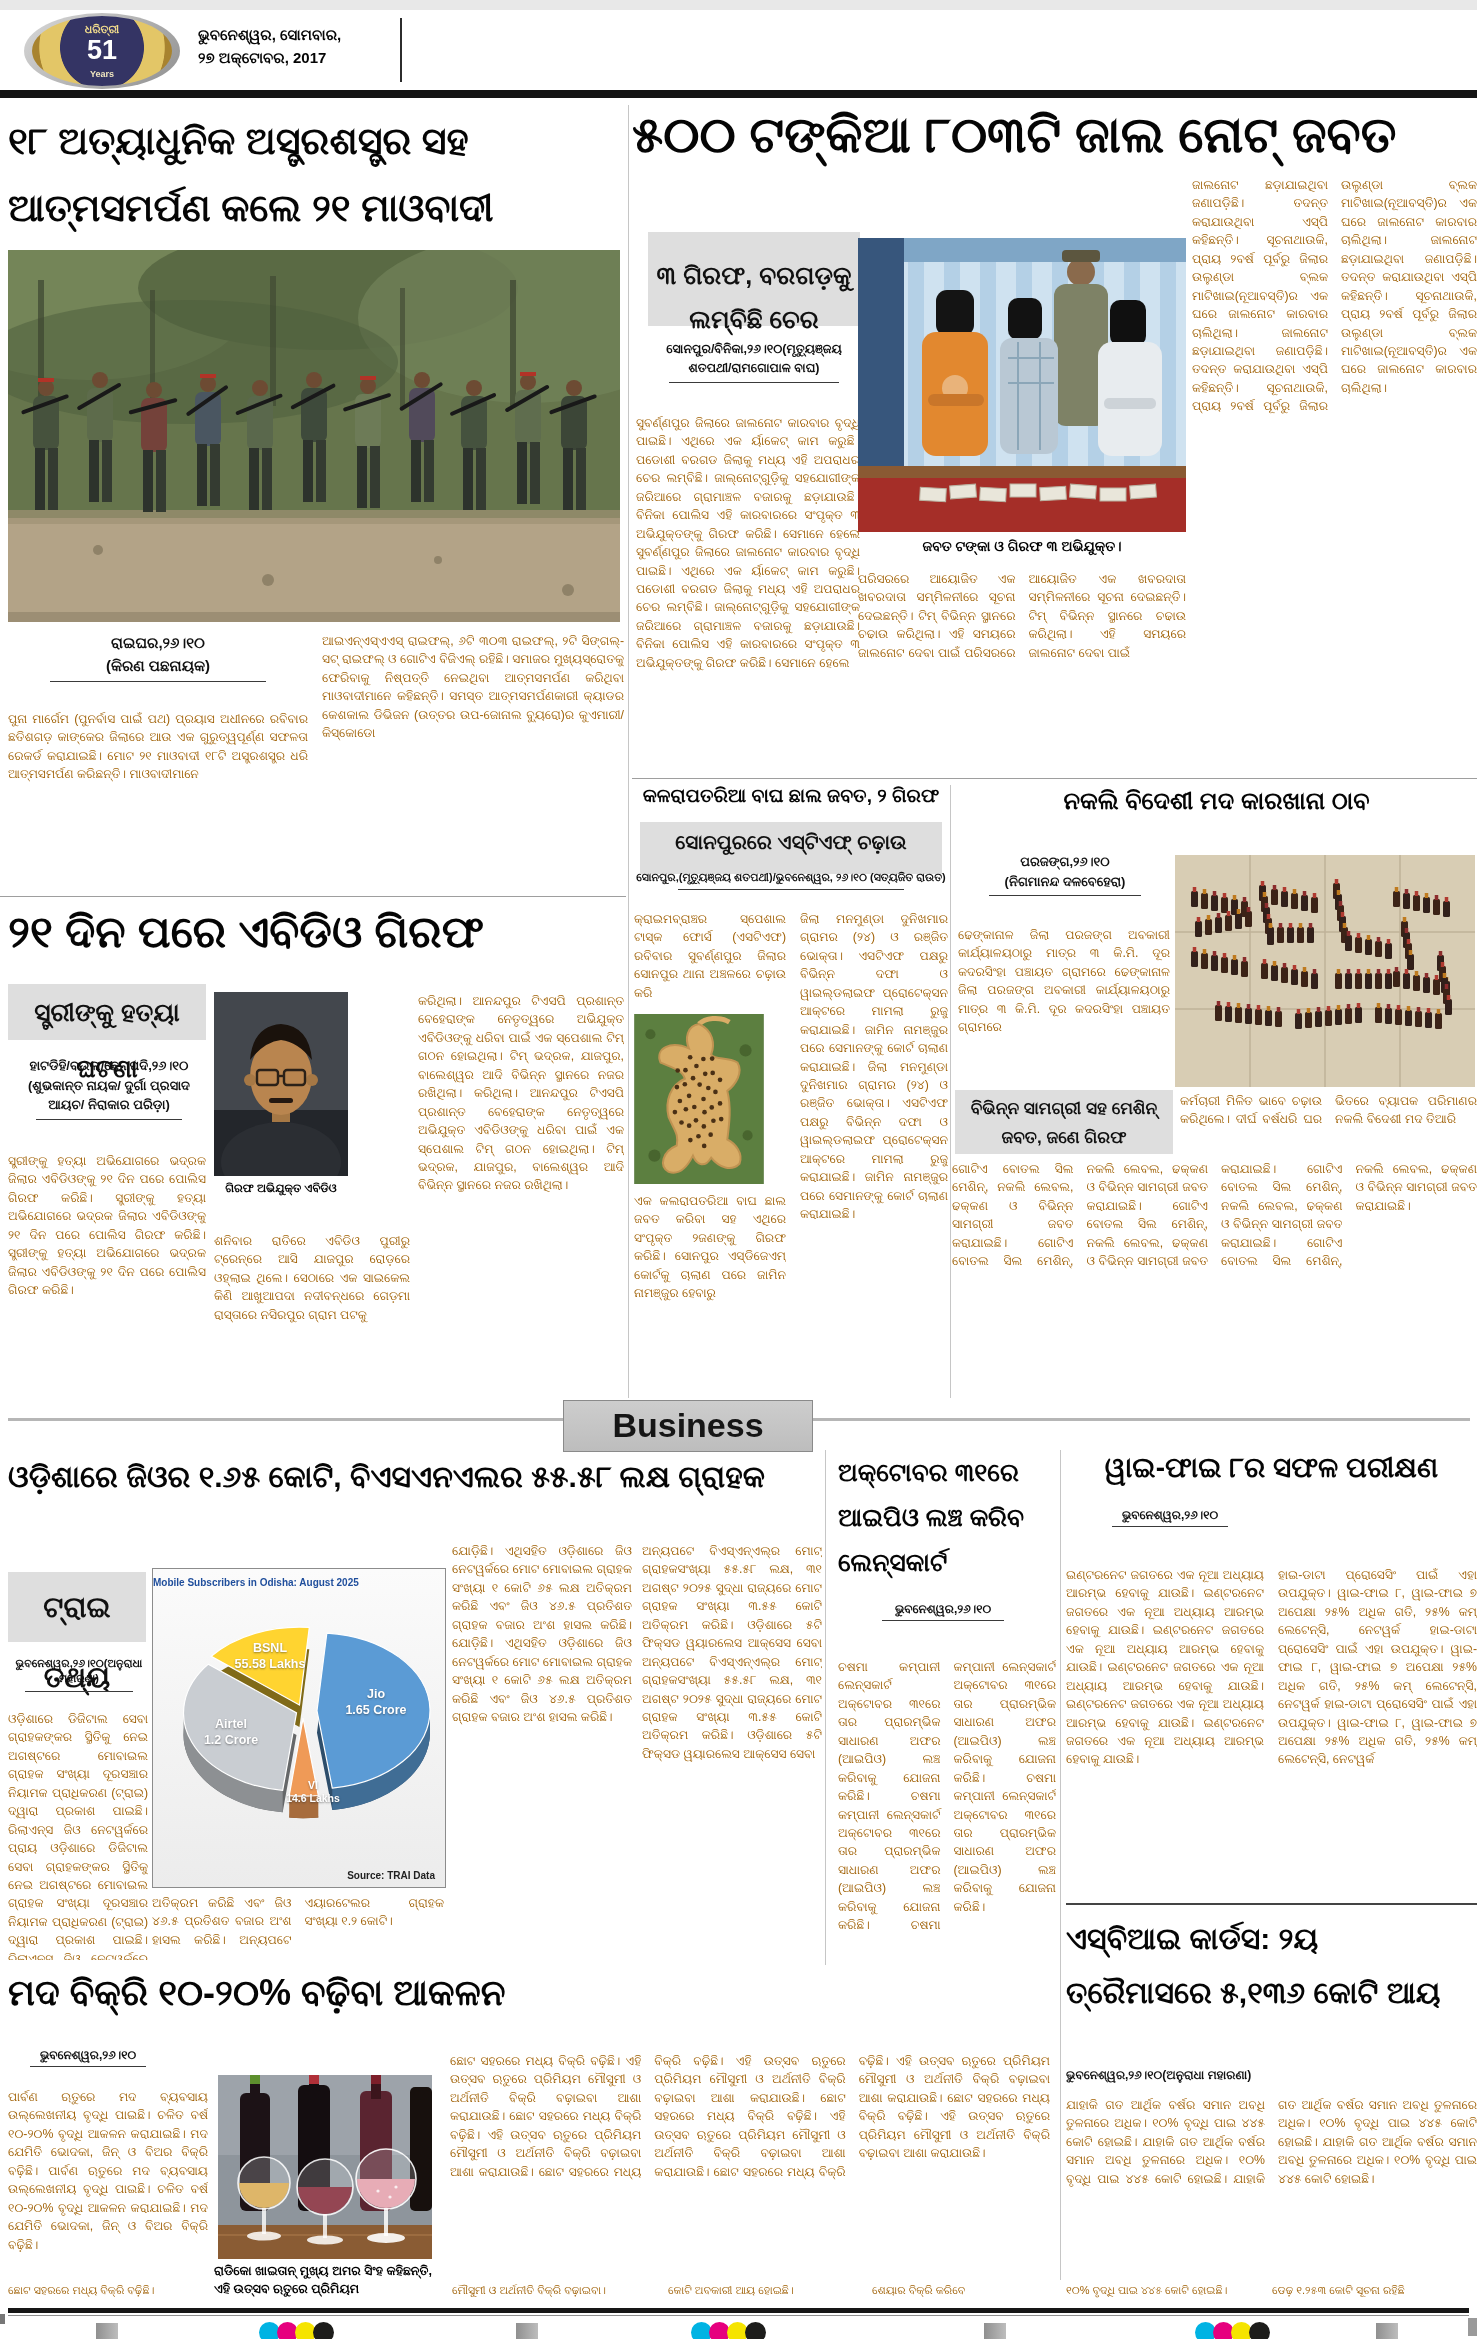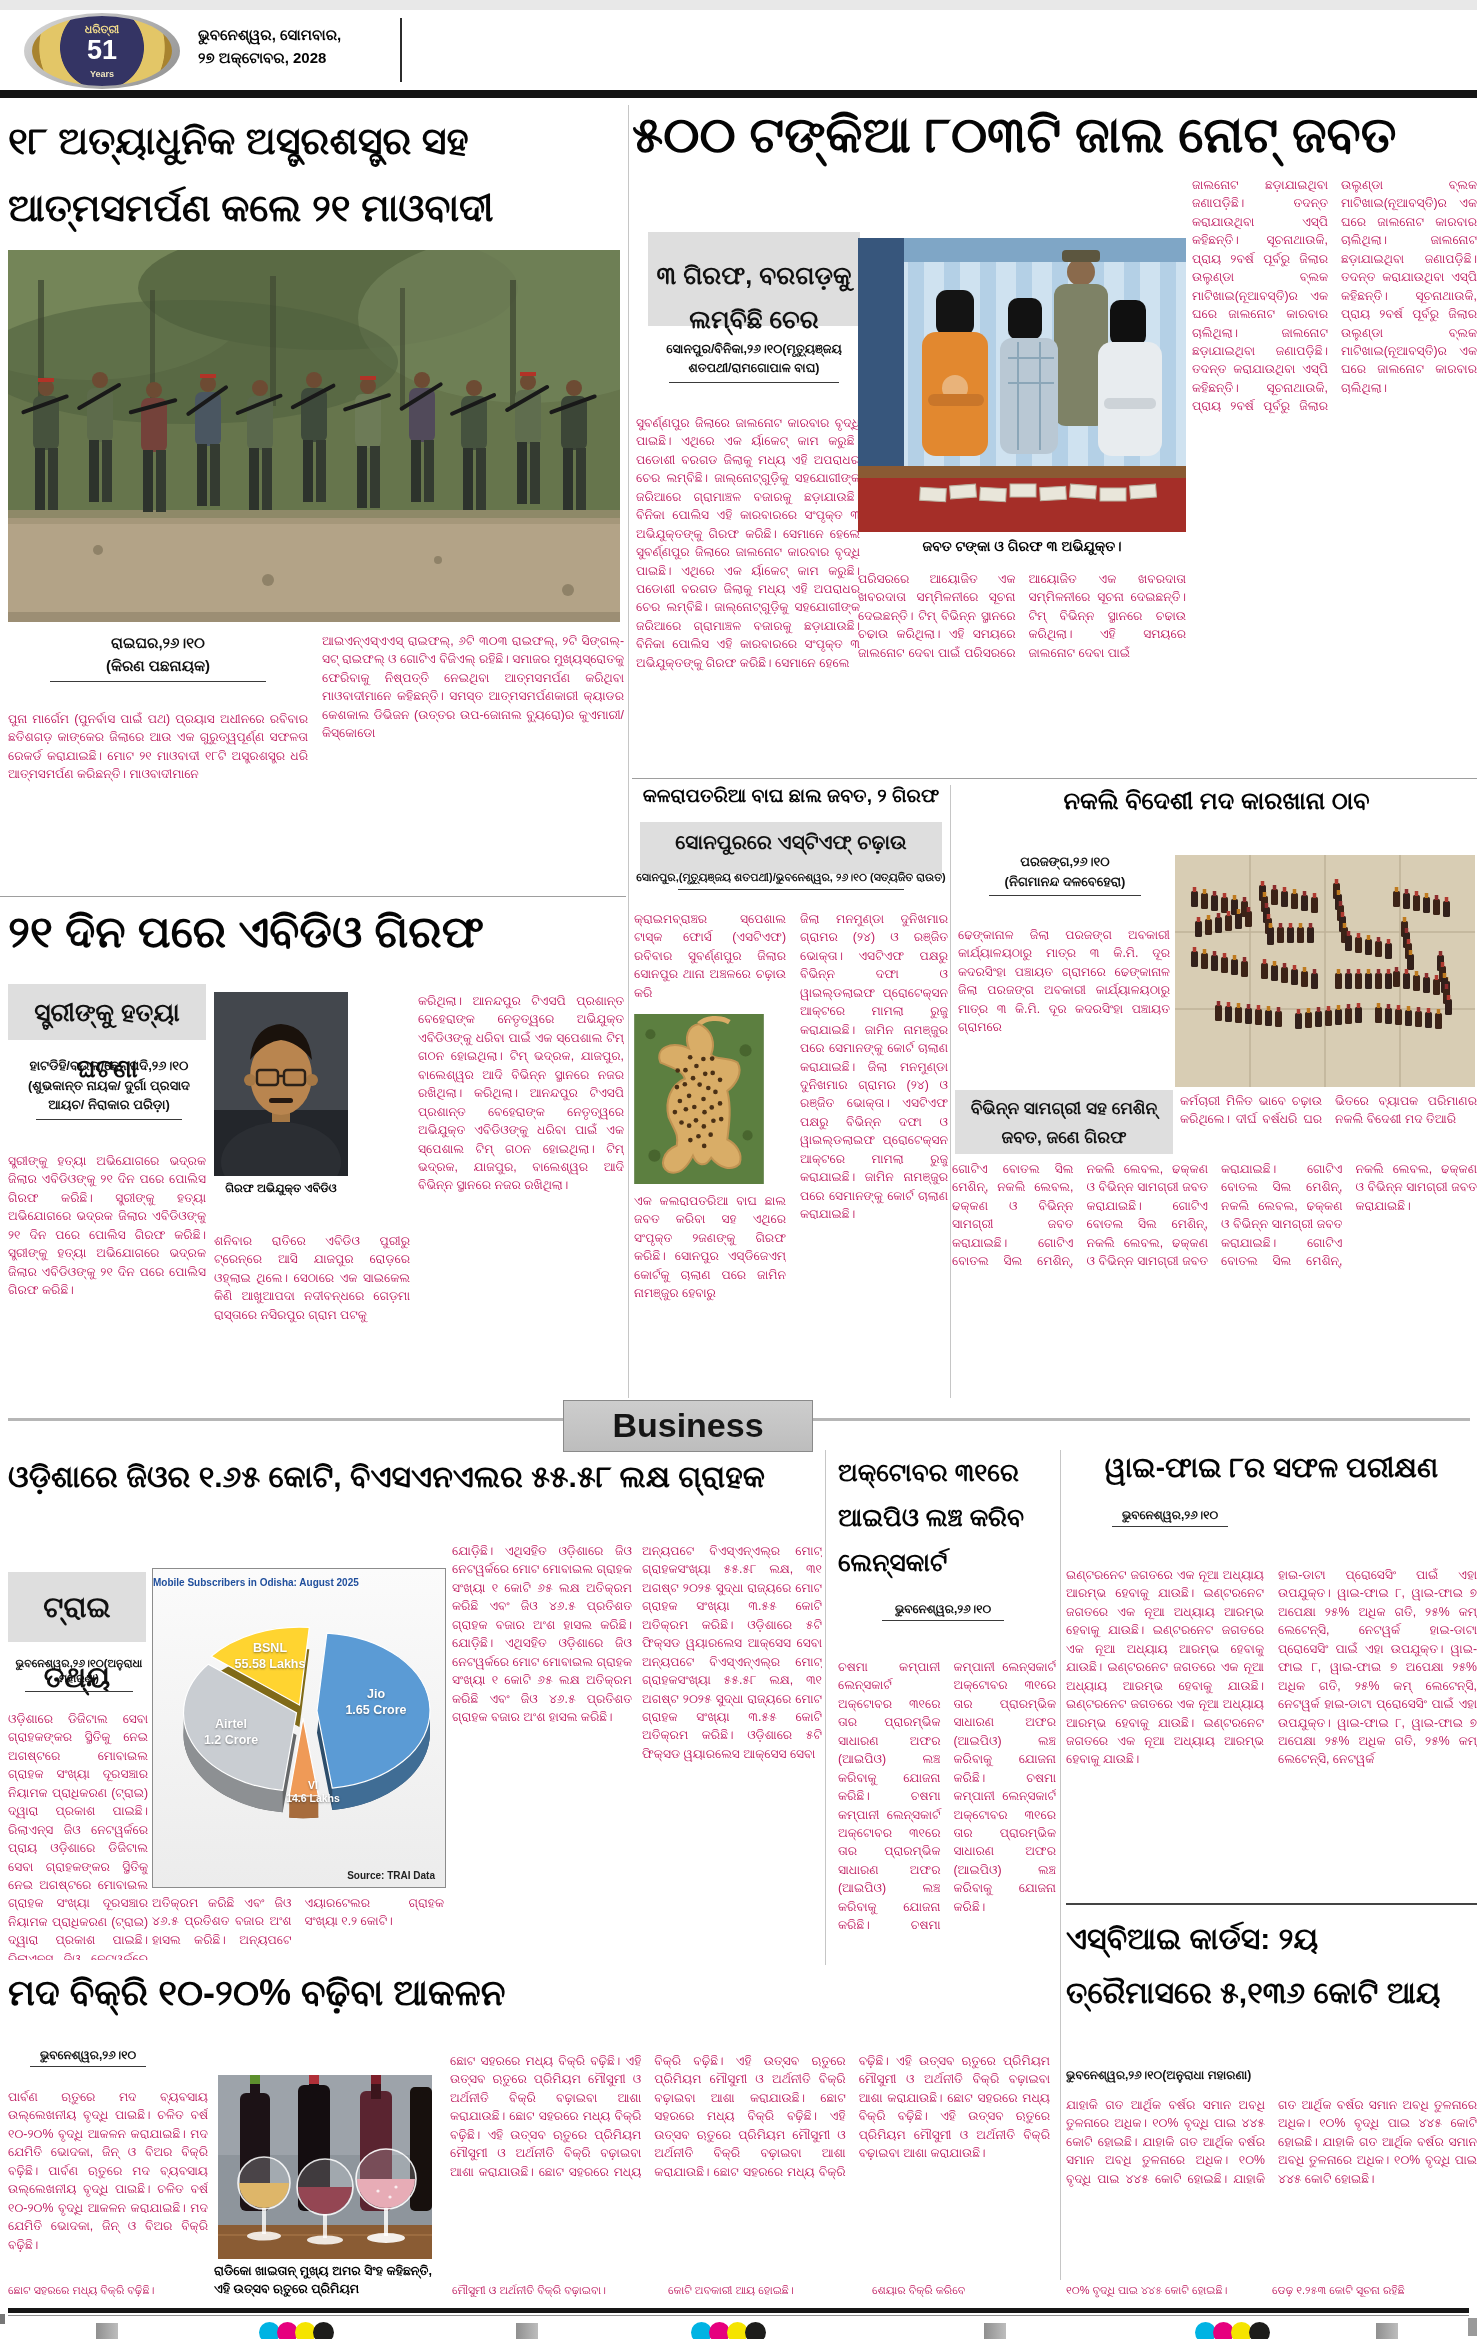--- a/index.html
+++ b/index.html
@@ -4,21 +4,21 @@
 <style>
   html,body{margin:0;padding:0;background:#e8e8e8}
   .page{position:relative;width:1477px;height:2339px;background:#fff;overflow:hidden;
         font-family:"Liberation Sans","DejaVu Sans",sans-serif;color:#111;margin:10px auto}
   .abs{position:absolute}
   .hl{font-weight:700;color:#050505;line-height:1.25}
   .nw{white-space:nowrap}
   .gb{background:#dedede;font-weight:700;text-align:center;color:#101010}
   .by{font-weight:700;text-align:center;color:#101010}
   .by:after{content:"";display:block;width:72%;margin:4px auto 0;border-bottom:1.5px solid #3a3a3a}
-  .bd{font-size:12.3px;line-height:1.5;text-align:justify;color:#be185d;overflow:hidden}
+  .bd{font-size:12.3px;line-height:1.5;text-align:justify;color:#a16207;overflow:hidden}
   .c2{column-count:2;column-gap:13px}
   .c3{column-count:3;column-gap:13px}
   .c4{column-count:4;column-gap:13px}
   .cap{font-weight:700;text-align:center;color:#000}
   .vr{background:#c6c6c6;width:1px}
   .hr{background:#9e9e9e;height:1px}
   .ph{overflow:hidden;background:#888;box-shadow:0 0 0 1px #cfcfcf inset}
   .ph svg{display:block;width:100%;height:100%}
   .plabel{position:absolute;color:#fff;font-weight:700;text-align:center;line-height:1.25;
           text-shadow:0 1px 2px rgba(40,40,40,.5);font-size:12.5px}
@@ -33,21 +33,21 @@
 
   <div class="abs" style="left:24px;top:3px;width:156px;height:76px">
     <div class="abs" style="left:0;top:0;width:156px;height:76px;border-radius:50%;background:linear-gradient(135deg,#d9d9d9,#8f8f8f)"></div>
     <div class="abs" style="left:8px;top:3px;width:140px;height:70px;border-radius:50%;background:radial-gradient(circle at 50% 45%,#343464 52%,#e3c667 53% 78%,#a8832f 79%)"></div>
     <div class="abs" style="left:8px;top:10px;width:140px;text-align:center;color:#f3dd8d;font-size:11px;font-weight:700">ଧରିତ୍ରୀ</div>
     <div class="abs" style="left:8px;top:22px;width:140px;text-align:center;color:#ffffff;font-size:27px;font-weight:700">51</div>
     <div class="abs" style="left:8px;top:56px;width:140px;text-align:center;color:#f0e6c0;font-size:9px;font-weight:700">Years</div>
   </div>
   <div class="abs hl" style="left:198px;top:14px;font-size:15px;line-height:1.5">
     <div>ଭୁବନେଶ୍ୱର, ସୋମବାର,</div>
-    <div>୨୭ ଅକ୍ଟୋବର, 2028</div>
+    <div>୨୭ ଅକ୍ଟୋବର, 2017</div>
   </div>
   <div class="abs" style="left:400px;top:8px;width:2px;height:64px;background:#2c2c2c"></div>
   <div class="abs" style="left:0;top:80px;width:1477px;height:8px;background:#141414"></div>
 
   <div class="abs vr" style="left:628px;top:95px;height:1293px"></div>
   <div class="abs vr" style="left:950px;top:775px;height:613px"></div>
   <div class="abs hr" style="left:632px;top:768px;width:845px"></div>
   <div class="abs hr" style="left:0;top:886px;width:626px"></div>
 
   <div class="abs hl" style="left:8px;top:98px;width:616px;font-size:38px;line-height:1.75">

